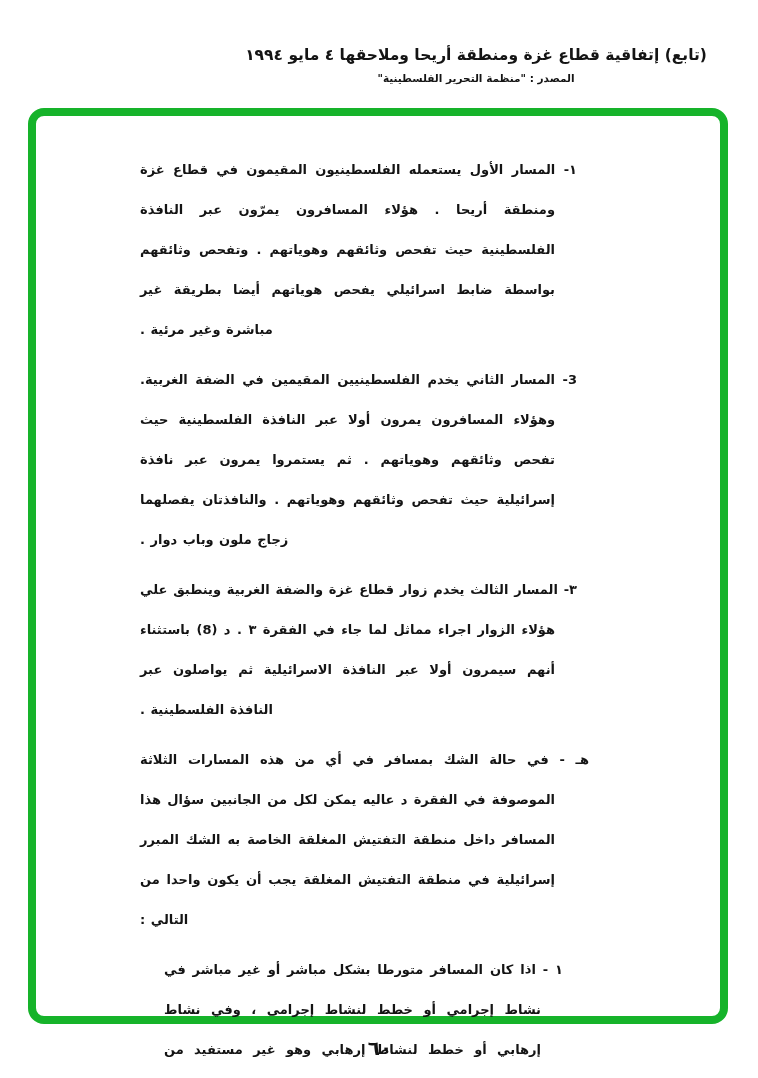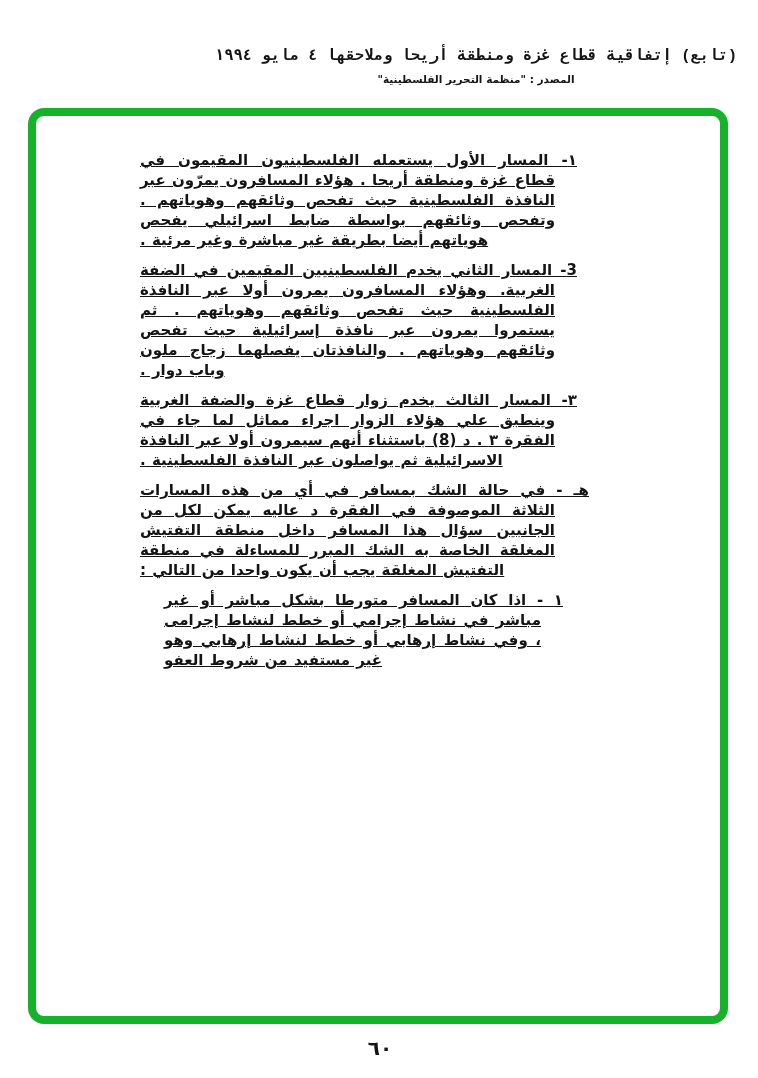--- a/index.html
+++ b/index.html
@@ -16,44 +16,42 @@
     color:var(--color-text);
   }
   
   .page-header{
     position:absolute;top:46px;left:196px;width:560px;
     direction:rtl;text-align:center;
   }
   .doc-title{
     font-size:15.5px;font-weight:bold;letter-spacing:0.2px;
     white-space:nowrap;
-    font-family:Liberation Mono, monospace;
   }
   .doc-source{
     font-size:10.5px;font-weight:bold;margin-top:8px;
   }
   
   .doc-frame{
     position:absolute;left:28px;top:108px;width:700px;height:916px;
     border:8px solid var(--color-border);
     border-radius:16px;
     background:transparent;
   }
   
   .doc-body{
     position:absolute;left:140px;top:150px;width:437px;
     direction:rtl;
   }
   .para{
-    font-size:15px;font-weight:bold;line-height:20px;
+    font-size:13px;font-weight:bold;line-height:40px;
     text-align:justify;text-align-last:left;
     padding-right:22px;text-indent:-22px;
     margin:0 0 10px 0;
     word-spacing:1px;
-    text-decoration:underline;
   }
   .para.p-ha{        
     margin-right:-12px;padding-right:34px;text-indent:-34px;
   }
   .para.p-sub{       
     margin-right:14px;padding-left:24px;
   }
   
   .page-number{
     position:absolute;top:1036px;left:12px;width:736px;
@@ -68,17 +66,17 @@
   <div class="doc-title">(تابع) إتفاقية قطاع غزة ومنطقة أريحا وملاحقها ٤ مايو ١٩٩٤</div>
   <div class="doc-source">المصدر :  "منظمة التحرير الفلسطينية"</div>
 </div>
 
 <div class="doc-frame"></div>
 
 <div class="doc-body">
   <p class="para">١- المسار الأول يستعمله الفلسطينيون المقيمون في قطاع غزة ومنطقة أريحا . هؤلاء المسافرون يمرّون عبر النافذة الفلسطينية حيث تفحص وثائقهم وهوياتهم . وتفحص وثائقهم بواسطة ضابط اسرائيلي يفحص هوياتهم أيضا بطريقة غير مباشرة وغير مرئية .</p>
   <p class="para">3- المسار الثاني يخدم الفلسطينيين المقيمين في الضفة الغربية. وهؤلاء المسافرون يمرون أولا عبر النافذة الفلسطينية حيث تفحص وثائقهم وهوياتهم . ثم يستمروا يمرون عبر نافذة إسرائيلية حيث تفحص وثائقهم وهوياتهم . والنافذتان يفصلهما زجاج ملون وباب دوار .</p>
   <p class="para">٣- المسار الثالث يخدم زوار قطاع غزة والضفة الغربية وينطبق علي هؤلاء الزوار اجراء مماثل لما جاء في الفقرة ٣ . د (8) باستثناء أنهم سيمرون أولا عبر النافذة الاسرائيلية ثم يواصلون عبر النافذة الفلسطينية .</p>
-  <p class="para p-ha">هـ - في حالة الشك بمسافر في أي من هذه المسارات الثلاثة الموصوفة في الفقرة  د  عاليه يمكن لكل من الجانبين سؤال هذا المسافر داخل منطقة التفتيش المغلقة الخاصة به الشك المبرر للمساءلة في منطقة التفتيش المغلقة يجب أن يكون واحدا من التالي :</p>
+  <p class="para p-ha">هـ - في حالة الشك بمسافر في أي من هذه المسارات الثلاثة الموصوفة في الفقرة  د  عاليه يمكن لكل من الجانبين سؤال هذا المسافر داخل منطقة التفتيش المغلقة الخاصة به الشك المبرر إسرائيلية في منطقة التفتيش المغلقة يجب أن يكون واحدا من التالي :</p>
   <p class="para p-sub">١ - اذا كان المسافر متورطا بشكل مباشر أو غير مباشر في نشاط إجرامي أو خطط لنشاط إجرامى ، وفي نشاط إرهابي أو خطط لنشاط إرهابي وهو غير مستفيد من شروط العفو</p>
 </div>
 
 <div class="page-number">٦٠</div>
 
 </body></html>

